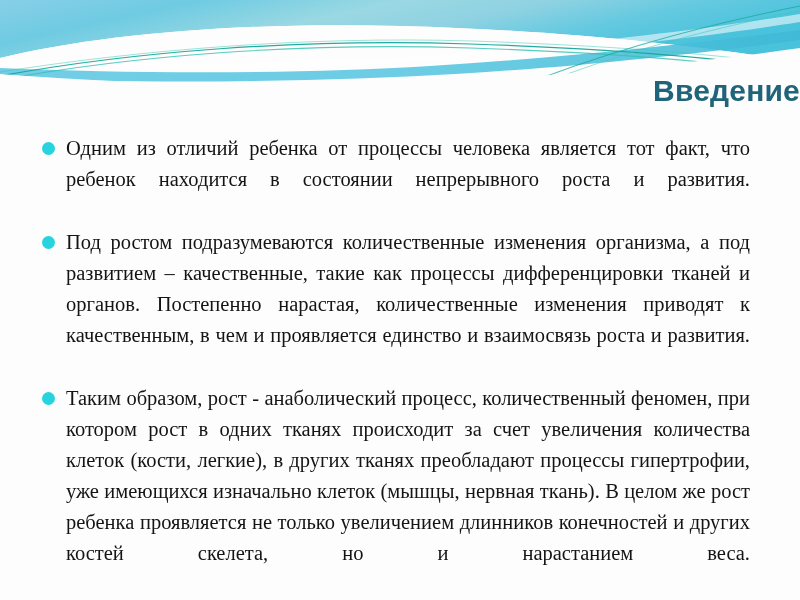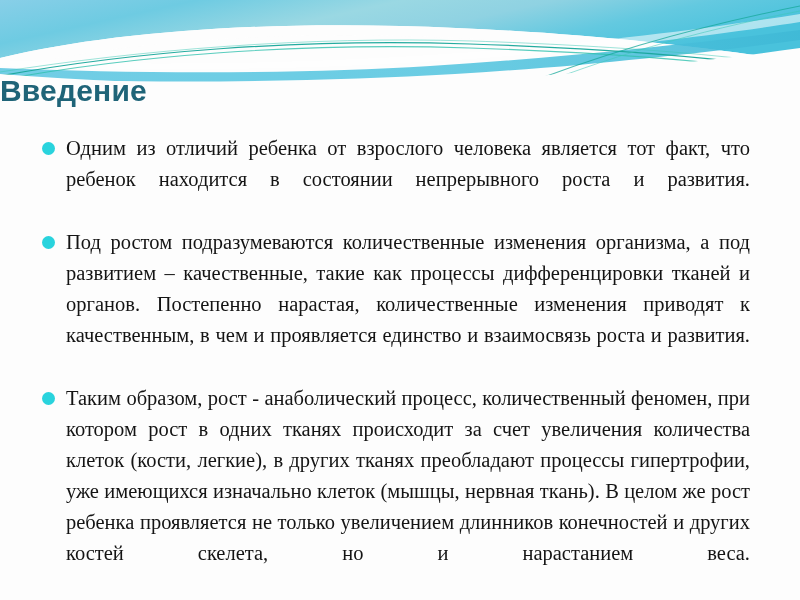--- a/index.html
+++ b/index.html
@@ -40,21 +40,21 @@
     width: 800px;
     height: 92px;
   }
 
   
   #title {
     position: absolute;
     top: 74px;
     left: 0;
     width: 800px;
-    text-align: left;
+    text-align: right;
     font-family: "Liberation Sans", "DejaVu Sans", sans-serif;
     font-weight: bold;
     font-size: 30px;
     line-height: 34px;
     letter-spacing: 0.2px;
     color: #1f6478;
     white-space: nowrap;
   }
 
   
@@ -145,21 +145,21 @@
 
       <path d="M0,74 C150,86 330,88 470,80 C610,72 715,60 800,48 L800,92 L0,92 Z" fill="#fdfdfd"></path>
     </svg>
   </div>
 
   <div id="title" style="color: rgb(31, 100, 120);">Введение</div>
 
   <ul id="body-list">
     <li class="bullet-item">
       <span class="bullet-dot" style="background: rgb(41, 211, 221);"></span>
-      <span class="bullet-text">Одним из отличий ребенка от взрослого человека является тот факт, что ребенок находится в состоянии непрерывного роста и развития.</span>
+      <span class="bullet-text">Одним из отличий ребенка от процессы человека является тот факт, что ребенок находится в состоянии непрерывного роста и развития.</span>
     </li>
     <li class="bullet-item">
       <span class="bullet-dot" style="background: rgb(41, 211, 221);"></span>
       <span class="bullet-text">Под ростом подразумеваются количественные изменения организма, а под развитием – качественные, такие как процессы дифференцировки тканей и органов. Постепенно нарастая, количественные изменения приводят к качественным, в чем и проявляется единство и взаимосвязь роста и развития.</span>
     </li>
     <li class="bullet-item">
       <span class="bullet-dot" style="background: rgb(41, 211, 221);"></span>
       <span class="bullet-text">Таким образом, рост - анаболический процесс, количественный феномен, при котором рост в одних тканях происходит за счет увеличения количества клеток (кости, легкие), в других тканях преобладают процессы гипертрофии, уже имеющихся изначально клеток (мышцы, нервная ткань). В целом же рост ребенка проявляется не только увеличением длинников конечностей и других костей скелета, но и нарастанием веса.</span>
     </li>
   </ul>

